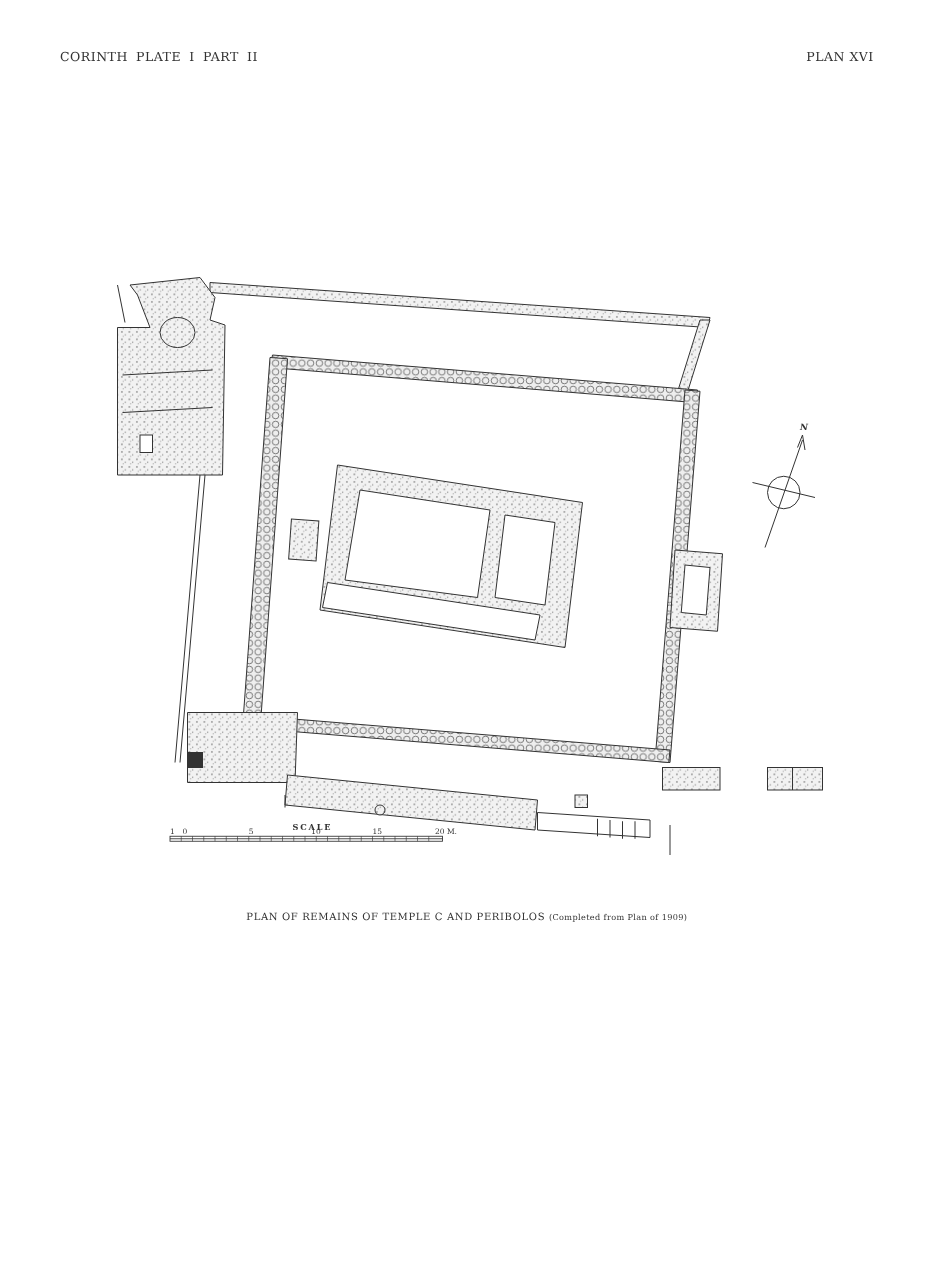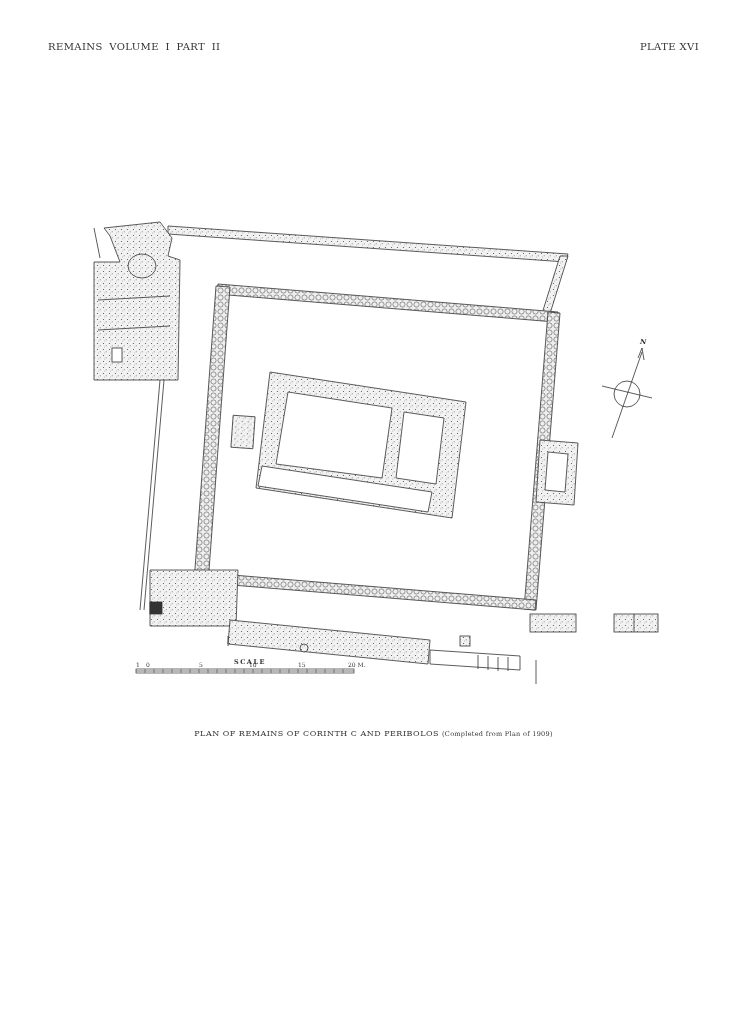--- a/index.html
+++ b/index.html
@@ -12,22 +12,22 @@
   .caption { position: absolute; top: 729px; left: 0; width: 747px; text-align: center;
              font-size: 8px; letter-spacing: 0.5px; color: #333; }
   .caption .sc { font-size: 6.5px; letter-spacing: 0.3px; }
   .scale-label { font-size: 6px; font-family: "DejaVu Serif", serif; fill: #333; }
   .scale-title { font-size: 6.5px; font-weight: bold; letter-spacing: 1.5px; fill: #333; font-family: "DejaVu Serif", serif; }
   .north { font-size: 7px; font-style: italic; font-weight: bold; fill: #333; font-family: "DejaVu Serif", serif; }
 </style>
 </head>
 <body>
 
-<div class="hdr hdr-left">REMAINS   VOLUME I   PART II</div>
-<div class="hdr hdr-right">PLATE XVI</div>
+<div class="hdr hdr-left">CORINTH   PLATE I   PART II</div>
+<div class="hdr hdr-right">PLAN XVI</div>
 
 <svg class="plan" viewBox="0 0 747 1024" xmlns="http://www.w3.org/2000/svg">
   <defs>
     <pattern id="stone" width="6" height="6" patternUnits="userSpaceOnUse">
       <rect width="6" height="6" fill="#f2f2f2"></rect>
       <circle cx="1.5" cy="1.5" r="0.6" fill="#555"></circle>
       <circle cx="4.2" cy="3.8" r="0.5" fill="#666"></circle>
       <circle cx="2.5" cy="5" r="0.4" fill="#777"></circle>
     </pattern>
     <pattern id="cobble" width="7" height="7" patternUnits="userSpaceOnUse">
@@ -134,14 +134,14 @@
     <text x="136" y="667" class="scale-label" stroke="none">1</text>
     <text x="146" y="667" class="scale-label" stroke="none">0</text>
     <text x="199" y="667" class="scale-label" stroke="none">5</text>
     <text x="249" y="667" class="scale-label" stroke="none">10</text>
     <text x="298" y="667" class="scale-label" stroke="none">15</text>
     <text x="348" y="667" class="scale-label" stroke="none">20 M.</text>
   </g>
 </svg>
 
 <div class="caption">
-  <span>PLAN OF REMAINS OF CORINTH C AND PERIBOLOS </span><span class="sc">(Completed from Plan of 1909)</span>
+  <span>PLAN OF REMAINS OF TEMPLE C AND PERIBOLOS </span><span class="sc">(Completed from Plan of 1909)</span>
 </div>
 
 </body></html>

